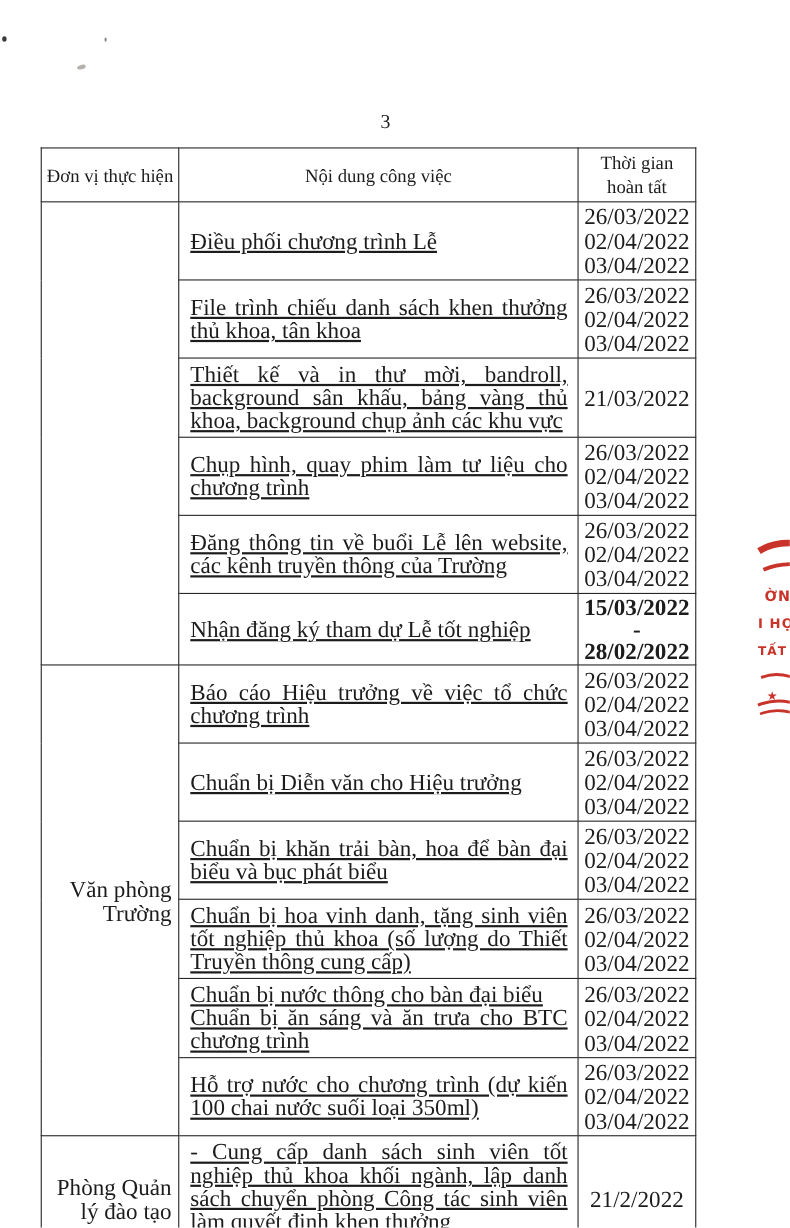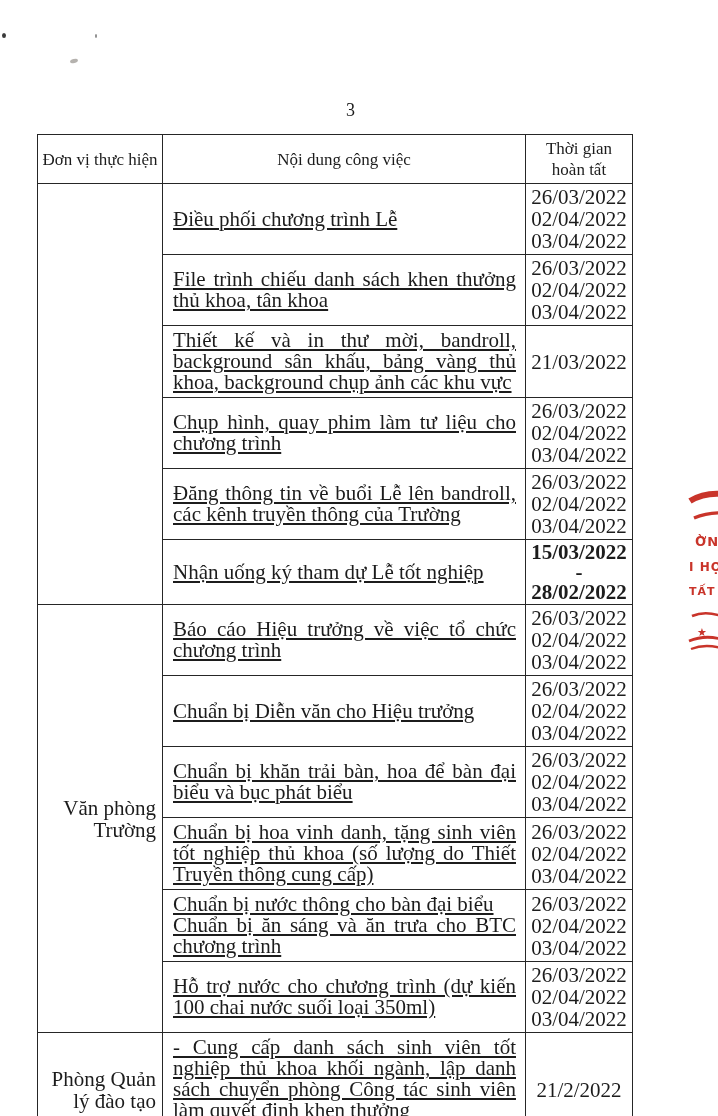--- a/index.html
+++ b/index.html
@@ -105,31 +105,31 @@
           <div>Chụp hình, quay phim làm tư liệu cho chương trình</div>
         </td>
         <td class="dates">
           <div>26/03/2022</div>
           <div>02/04/2022</div>
           <div>03/04/2022</div>
         </td>
       </tr>
       <tr>
         <td class="task">
-          <div>Đăng thông tin về buổi Lễ lên bandroll, các kênh truyền thông của Trường</div>
-        </td>
-        <td class="dates">
-          <div>26/03/2022</div>
-          <div>02/04/2022</div>
-          <div>03/04/2022</div>
-        </td>
-      </tr>
-      <tr>
-        <td class="task">
-          <div>Nhận uống ký tham dự Lễ tốt nghiệp</div>
+          <div>Đăng thông tin về buổi Lễ lên website, các kênh truyền thông của Trường</div>
+        </td>
+        <td class="dates">
+          <div>26/03/2022</div>
+          <div>02/04/2022</div>
+          <div>03/04/2022</div>
+        </td>
+      </tr>
+      <tr>
+        <td class="task">
+          <div>Nhận đăng ký tham dự Lễ tốt nghiệp</div>
         </td>
         <td class="dates bold">
           <div>15/03/2022 -</div>
           <div>28/02/2022</div>
         </td>
       </tr>
       <tr>
         <td class="unit" rowspan="6">Văn phòng Trường</td>
         <td class="task">
           <div>Báo cáo Hiệu trưởng về việc tổ chức chương trình</div>

